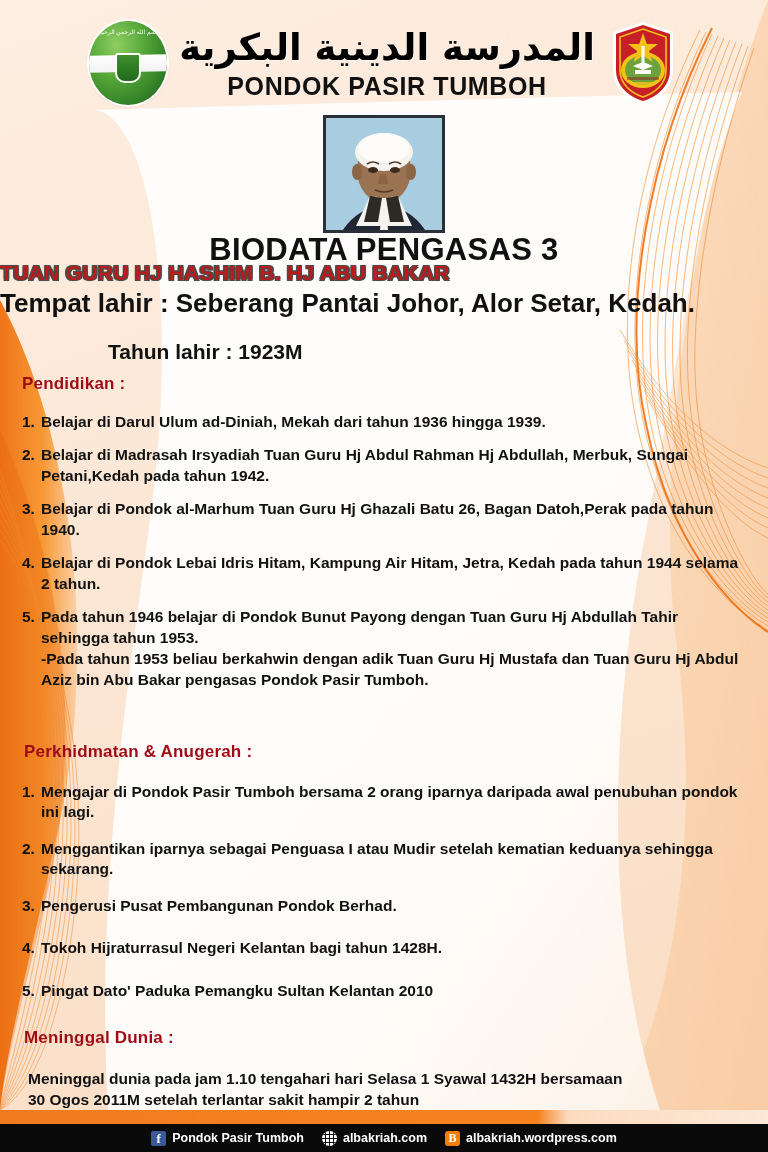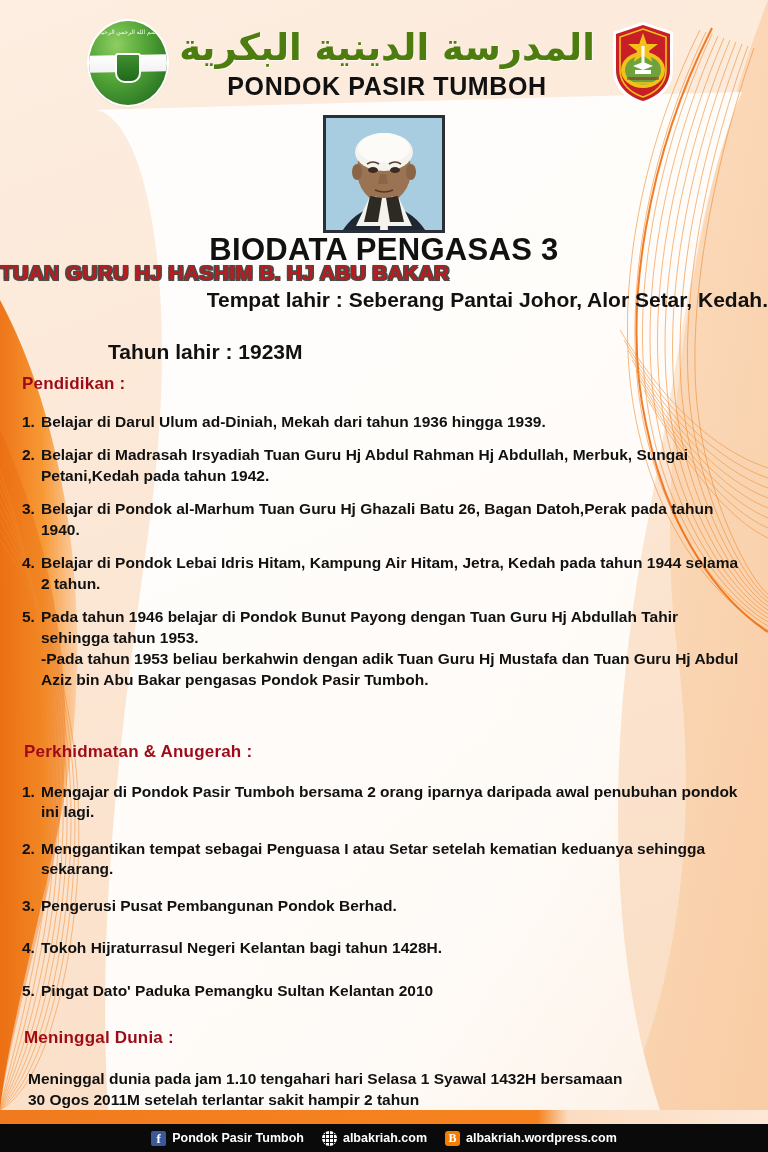--- a/index.html
+++ b/index.html
@@ -90,21 +90,21 @@
     z-index: 2;
   }
   .title-block {
     flex: 0 0 auto;
     text-align: center;
     padding: 0 8px;
   }
   .arabic-title {
     font-family: "DejaVu Sans", sans-serif;
     font-size: 37px;
-    color: #4d7c0f;
+    color: #000000;
     line-height: 1.25;
     direction: rtl;
     font-weight: 700;
     text-shadow: 1px 1px 0 rgba(255,255,255,.6);
     white-space: nowrap;
   }
   .latin-title {
     font-size: 25px;
     font-weight: bold;
     color: #111111;
@@ -158,22 +158,22 @@
     text-shadow:
       -1.3px -1.3px 0 #4a4a4a,
        1.3px -1.3px 0 #4a4a4a,
       -1.3px  1.3px 0 #4a4a4a,
        1.3px  1.3px 0 #4a4a4a,
        0 0 2px #6a6a6a;
   }
   .birth-place {
     position: absolute;
     top: 288px; left: 0; width: 768px;
-    text-align: right;
-    font-size: 21px;
+    text-align: left;
+    font-size: 26px;
     font-weight: bold;
     color: #111;
   }
   .birth-year {
     position: absolute;
     top: 340px; left: 108px;
     font-size: 21px;
     font-weight: bold;
     color: #111;
   }
@@ -449,21 +449,21 @@
 
     <div class="section-head" style="top:742px; left:24px;">Perkhidmatan &amp;  Anugerah :</div>
 
     <div class="list" style="top:782px;">
       <div class="li" style="margin-bottom:16px">
         <span class="num">1.</span>
         <span class="txt">Mengajar di Pondok Pasir Tumboh bersama 2 orang iparnya daripada awal penubuhan pondok ini lagi.</span>
       </div>
       <div class="li" style="margin-bottom:16px">
         <span class="num">2.</span>
-        <span class="txt">Menggantikan tempat sebagai Penguasa I atau Setar  setelah kematian keduanya sehingga sekarang.</span>
+        <span class="txt">Menggantikan iparnya sebagai Penguasa I atau Mudir  setelah kematian keduanya sehingga sekarang.</span>
       </div>
       <div class="li" style="margin-bottom:22px">
         <span class="num">3.</span>
         <span class="txt">Pengerusi Pusat Pembangunan Pondok Berhad.</span>
       </div>
       <div class="li" style="margin-bottom:22px">
         <span class="num">4.</span>
         <span class="txt">Tokoh Hijraturrasul Negeri Kelantan bagi tahun 1428H.</span>
       </div>
       <div class="li">

